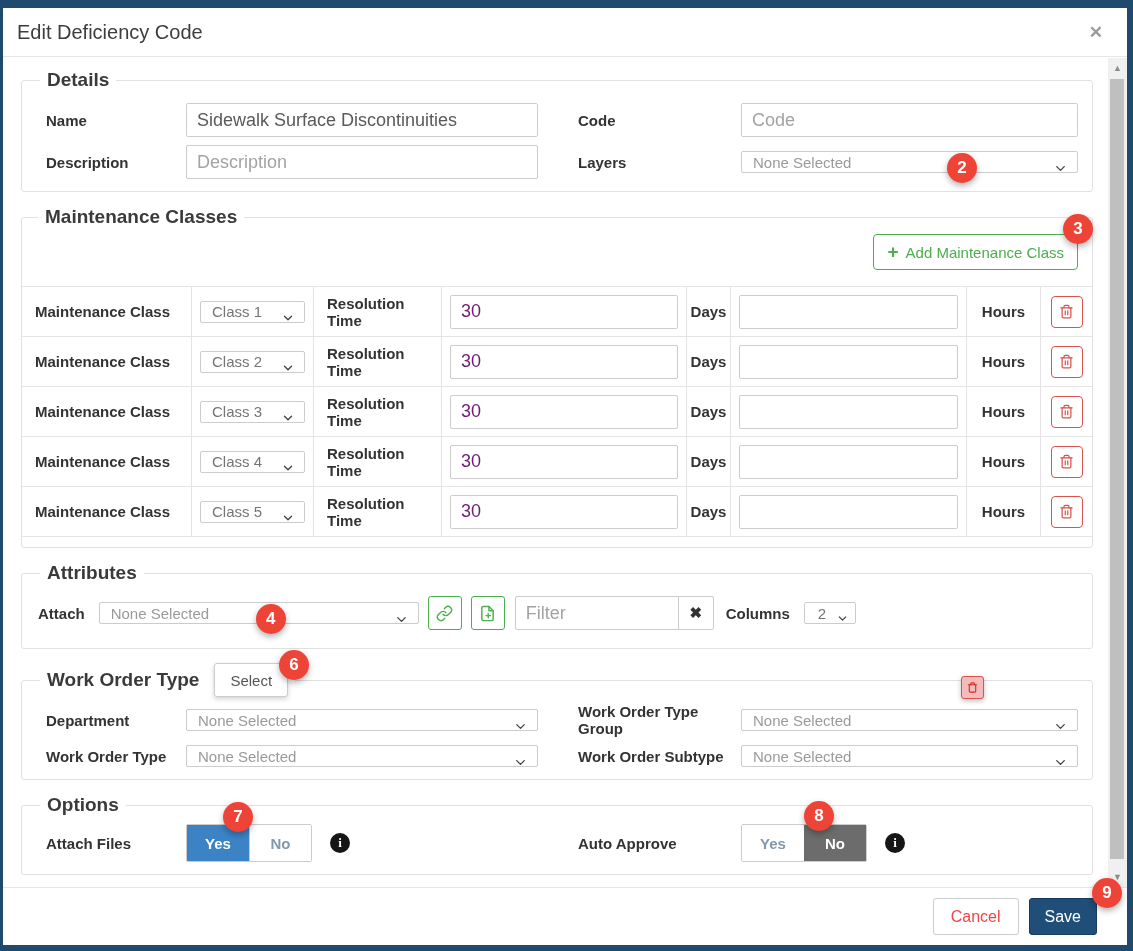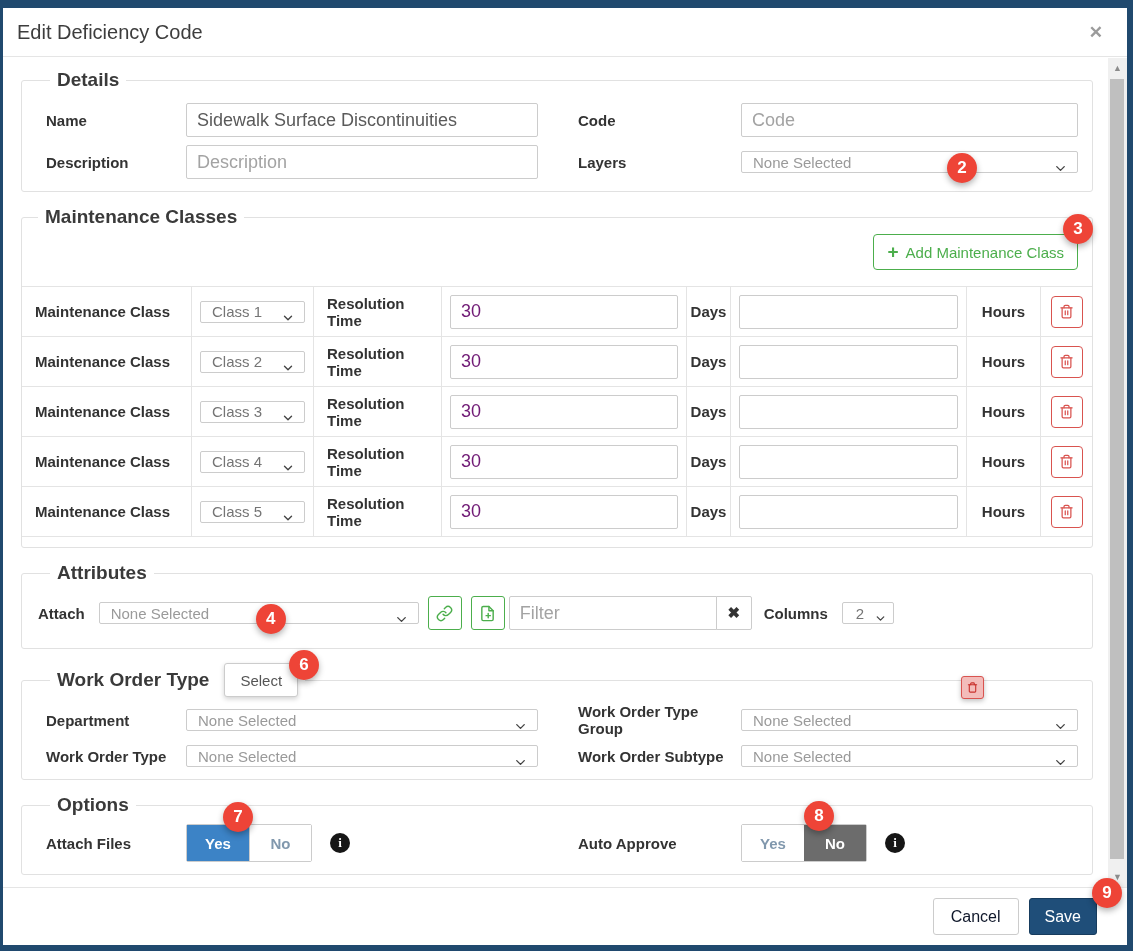--- a/index.html
+++ b/index.html
@@ -9,21 +9,21 @@
     border-style:solid;border-color:#20496e;border-width:8px 6px 6px 3px;
     display:flex;flex-direction:column;}
   
   .modal-header{height:49px;flex:none;display:flex;align-items:center;justify-content:space-between;
     padding:0 24px 0 14px;border-bottom:1px solid #e5e5e5;}
   .modal-title{font-size:20px;color:#3d3d3d;}
   .close-x{color:#9b9b9b;font-size:17px;font-weight:bold;cursor:pointer;line-height:1;}
   
   .modal-body{flex:1;min-height:0;overflow:hidden;padding:12px 34px 0 10px;}
   fieldset{border:1px solid #e1e1e1;border-radius:3px;margin:0 0 14px 8px;padding:4px 14px 12px;min-width:0;}
-  legend{font-size:19px;color:#3a3a3a;font-weight:600;padding:0 7px;margin-left:14px;}
+  legend{font-size:19px;color:#3a3a3a;font-weight:600;padding:0 7px;margin-left:4px;}
   label,.lbl{font-size:15px;font-weight:bold;color:#333;}
   .row2{display:flex;gap:38px;margin-top:8px;}
   .fld{flex:1;display:flex;align-items:center;min-width:0;}
   .fld>label{flex:0 0 150px;padding-left:10px;}
   .fld.rt>label{flex:0 0 165px;padding-left:2px;}
   .ctl{flex:1;min-width:0;position:relative;}
   .txt{width:100%;height:34px;border:1px solid #ccc;border-radius:2px;padding:0 10px;
     font-size:18px;color:#5a5a5a;font-family:inherit;background:#fff;}
   .txt::placeholder{color:#a3a3a3;}
   .select{position:relative;height:22px;border:1px solid #ccc;border-radius:2px;background:#fff;
@@ -51,21 +51,21 @@
   .mc-cell .txt{color:#701a75;}
   .mc-name{padding-left:13px;}
   .trash-btn{width:32px;height:32px;border:1px solid #d9534f;border-radius:4px;background:#fff;
     color:#d9534f;display:flex;align-items:center;justify-content:center;cursor:pointer;}
   
   .attr-row{display:flex;align-items:center;margin:8px 0 6px;}
   .attr-row>label{padding-left:2px;margin-right:14px;text-align:right;}
   .attach-select{width:320px;position:relative;}
   .icon-btn{width:34px;height:34px;border:1px solid #4cae4c;border-radius:3px;background:#fff;
     color:#4cae4c;display:flex;align-items:center;justify-content:center;cursor:pointer;margin-left:9px;}
-  .filter-input{width:208px;margin-left:4px;border-radius:2px 0 0 2px;}
+  .filter-input{width:164px;margin-left:10px;border-radius:2px 0 0 2px;}
   .x-btn{width:36px;height:34px;border:1px solid #ccc;border-left:1px solid #ccc;margin-left:-1px;
     background:#fff;color:#333;font-size:15px;font-weight:bold;display:flex;align-items:center;
     justify-content:center;cursor:pointer;border-radius:0 2px 2px 0;}
   .cols-label{margin-left:10px;margin-right:9px;}
   .cols-select{width:52px;padding:0 24px 0 13px;color:#757575;}
   .cols-select .chev{right:6px;}
   
   .wot-legend{display:flex;align-items:center;gap:15px;}
   .btn-select{position:relative;height:34px;padding:0 15px;background:#fff;border:1px solid #ccc;
     border-radius:3px;font-size:15px;color:#555;box-shadow:0 2px 5px rgba(0,0,0,.18);cursor:pointer;font-family:inherit;font-weight:normal;}
@@ -80,21 +80,21 @@
   .tg-btn.sep{border-left:1px solid #ccc;}
   .tg-btn.on-blue{background:#3c83c6;color:#fff;}
   .tg-btn.on-dark{background:#6c6c6c;color:#fff;border-left:none;}
   .info-dot{width:20px;height:20px;border-radius:50%;background:#161616;color:#fff;font-size:13px;
     font-weight:bold;display:inline-flex;align-items:center;justify-content:center;margin-left:18px;
     font-family:"Liberation Serif",serif;}
   
   .modal-footer{flex:none;height:58px;border-top:1px solid #e5e5e5;display:flex;align-items:center;
     justify-content:flex-end;gap:10px;padding-right:30px;background:#fff;}
   .btn-cancel{height:37px;padding:0 17px;background:#fff;border:1px solid #ccc;border-radius:3px;
-    font-size:16px;color:#0f172a;cursor:pointer;font-family:inherit;}
+    font-size:16px;color:#ef4444;cursor:pointer;font-family:inherit;}
   .btn-save{position:relative;height:37px;padding:0 15px;background:#1f4e79;border:1px solid #173c5e;
     border-radius:3px;font-size:16px;color:#fff;cursor:pointer;font-family:inherit;}
   
   .scrollbar{position:absolute;top:50px;right:0;bottom:58px;width:19px;background:#f0f0f0;z-index:4;}
   .sb-arrow{position:absolute;left:0;width:100%;text-align:center;color:#8b8b8b;font-size:9px;line-height:16px;cursor:pointer;}
   .sb-up{top:2px;}
   .sb-down{bottom:2px;}
   .sb-thumb{position:absolute;top:21px;bottom:28px;left:2px;width:14px;background:#bfbfbf;cursor:pointer;}
 </style>
 </head>

